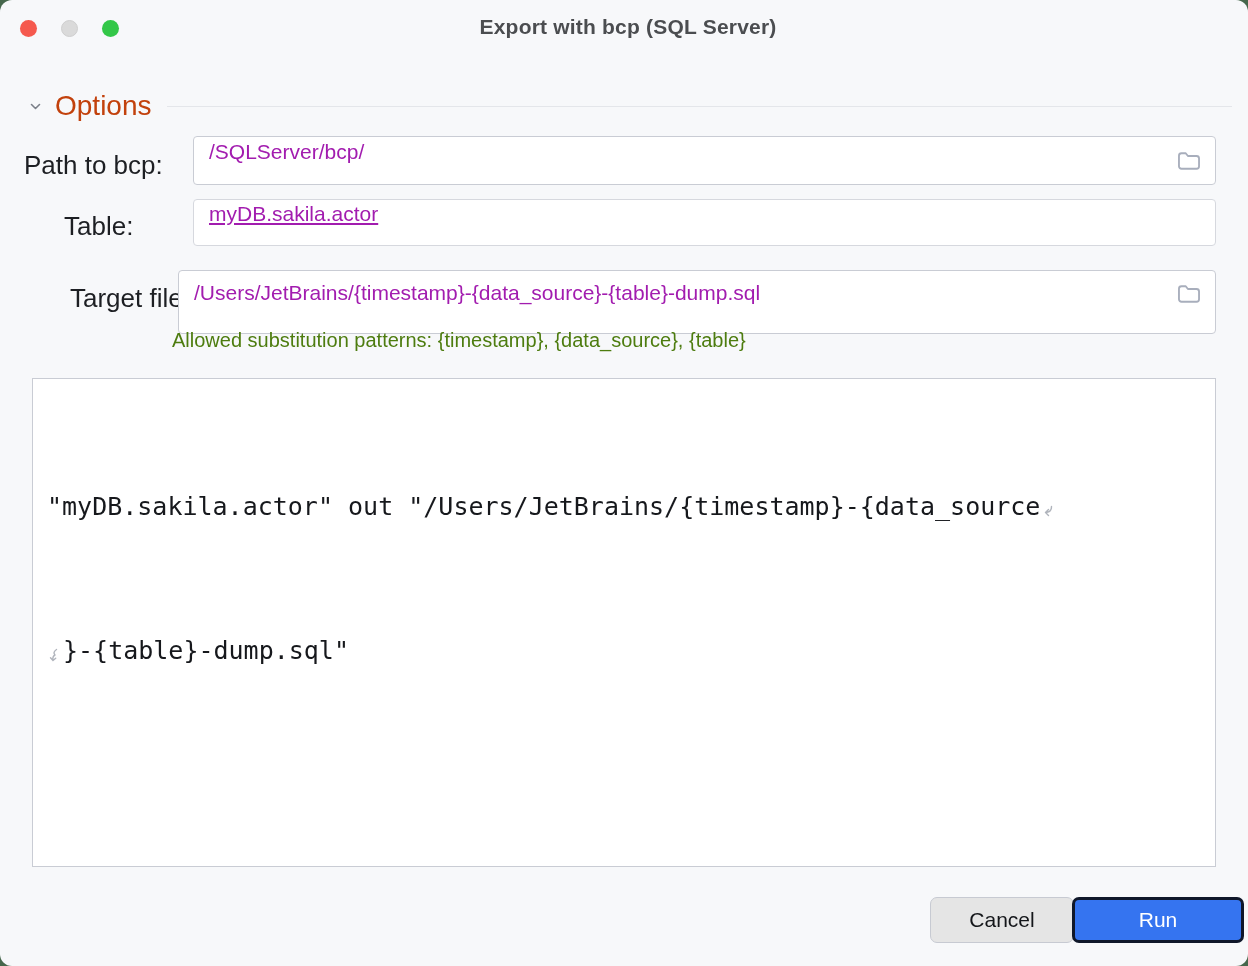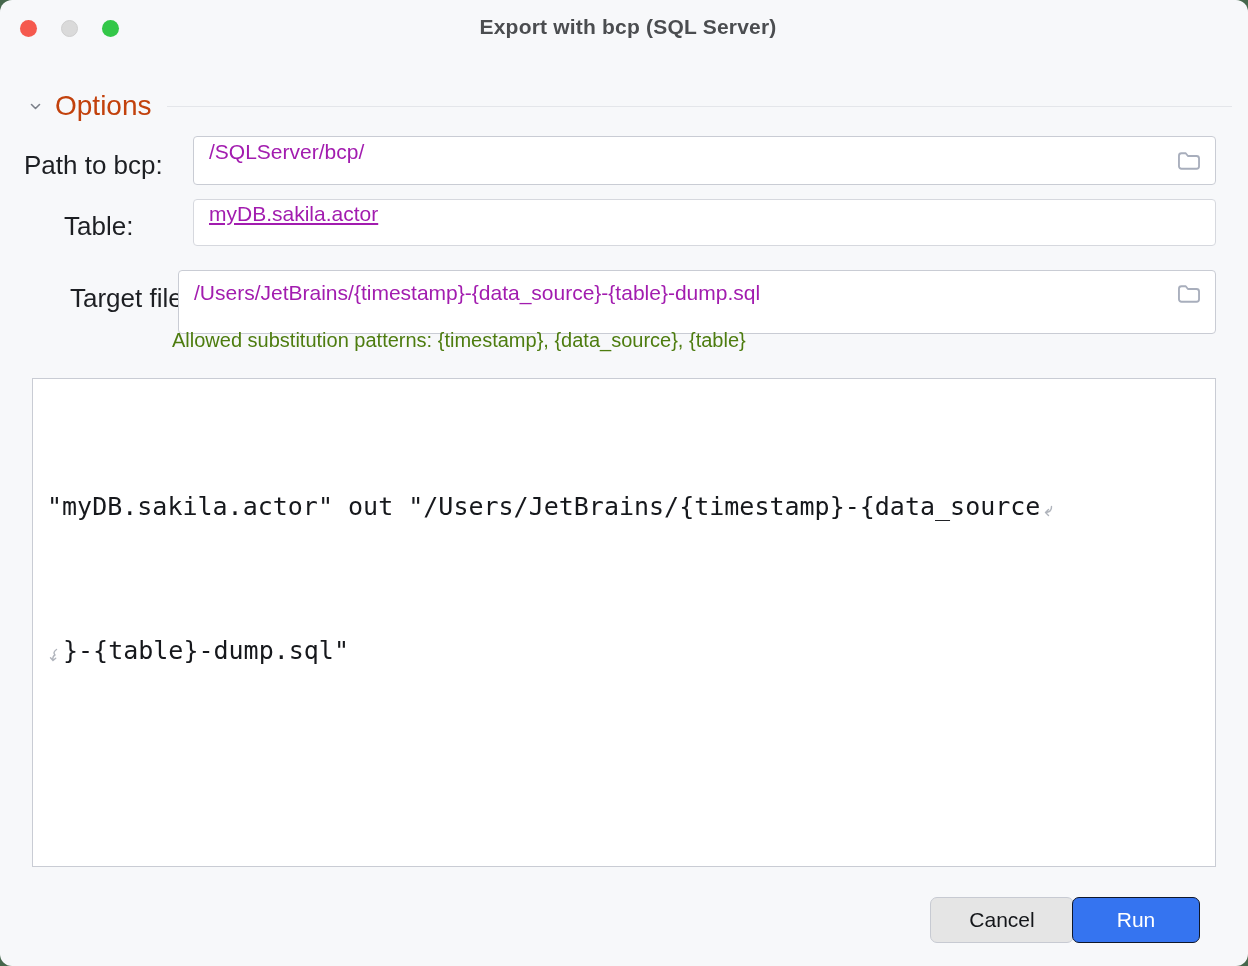--- a/index.html
+++ b/index.html
@@ -128,23 +128,23 @@
     display: flex; align-items: center; justify-content: center;
   }
   .btn-cancel {
     left: 906px; width: 144px;
     background: #e5e5e5;
     border: 1px solid #C7CAD2;
     color: #14161A;
     margin-left: 24px;
   }
   .btn-run {
-    left: 1072px; width: 128px;
+    left: 1072px; width: 172px;
     background: #3574F0;
-    border: 1px solid #0f172a;
+    border: 3px solid #0f172a;
     color: #FFFFFF;
   }
 </style>
 </head>
 <body>
 
 <div class="window">
 
   <div class="titlebar">
     <div class="traffic-lights">

